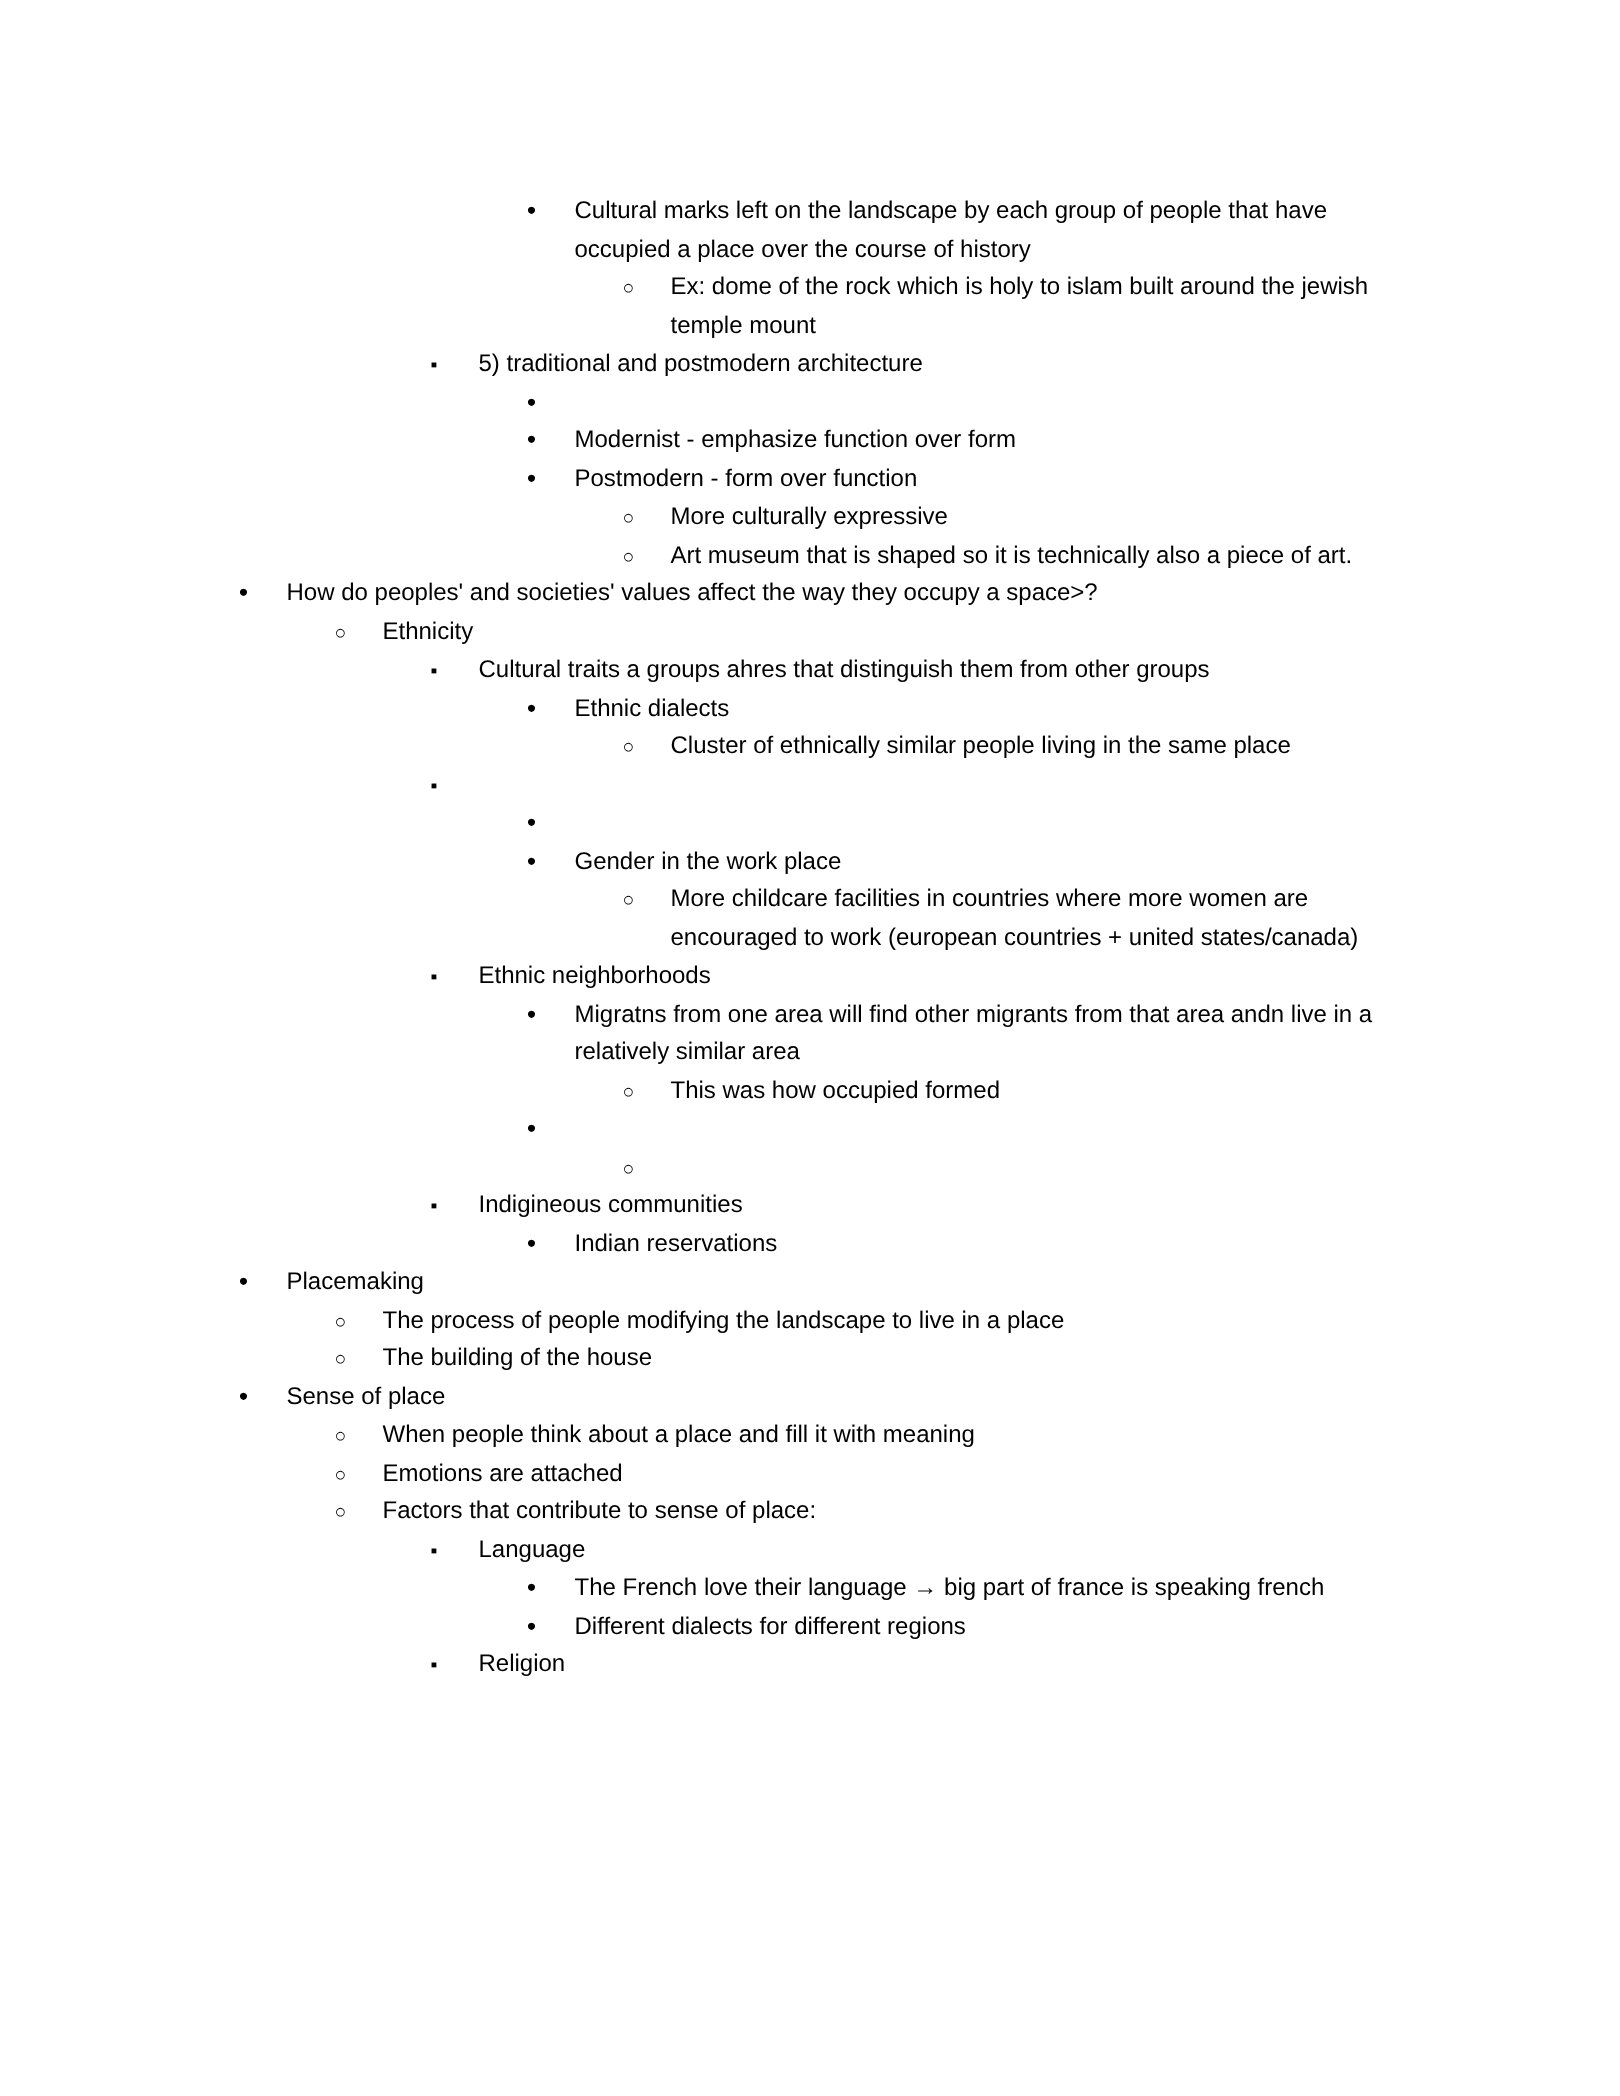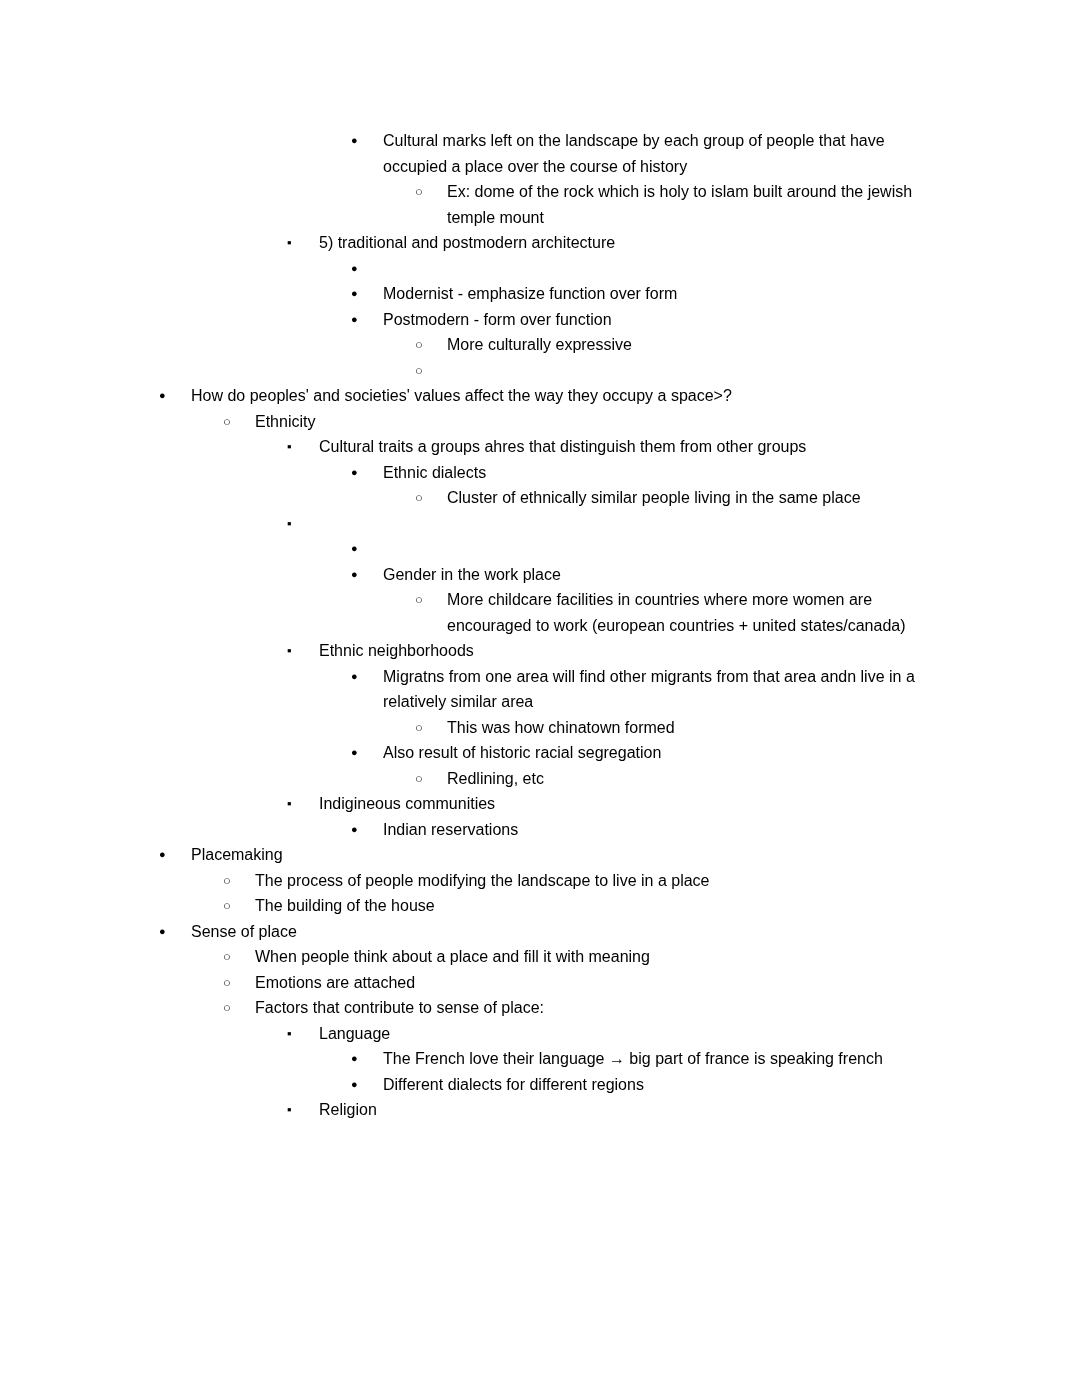--- a/index.html
+++ b/index.html
@@ -69,20 +69,21 @@
       <div class="item" style="padding-left: 224px;">
         <span class="bullet b-disc">●</span>
         <div class="text">Postmodern - form over function</div>
       </div>
       <div class="item" style="padding-left: 288px;">
         <span class="bullet b-circle">○</span>
         <div class="text">More culturally expressive</div>
       </div>
       <div class="item" style="padding-left: 288px;">
         <span class="bullet b-circle">○</span>
+        <div class="text">Art museum that is shaped so it is technically also a piece of art.</div>
       </div>
       <div class="item" style="padding-left: 32px;">
         <span class="bullet b-disc">●</span>
         <div class="text">How do peoples' and societies' values affect the way they occupy a space&gt;?</div>
       </div>
       <div class="item" style="padding-left: 96px;">
         <span class="bullet b-circle">○</span>
         <div class="text">Ethnicity</div>
       </div>
       <div class="item" style="padding-left: 160px;">
@@ -114,29 +115,27 @@
       <div class="item" style="padding-left: 160px;">
         <span class="bullet b-square">▪</span>
         <div class="text">Ethnic neighborhoods</div>
       </div>
       <div class="item" style="padding-left: 224px;">
         <span class="bullet b-disc">●</span>
         <div class="text">Migratns from one area will find other migrants from that area andn live in a relatively similar area</div>
       </div>
       <div class="item" style="padding-left: 288px;">
         <span class="bullet b-circle">○</span>
-        <div class="text">This was how chinatown formed</div>
+        <div class="text">This was how occupied formed</div>
       </div>
       <div class="item" style="padding-left: 224px;">
         <span class="bullet b-disc">●</span>
-        <div class="text">Also result of historic racial segregation</div>
       </div>
       <div class="item" style="padding-left: 288px;">
         <span class="bullet b-circle">○</span>
-        <div class="text">Redlining, etc</div>
       </div>
       <div class="item" style="padding-left: 160px;">
         <span class="bullet b-square">▪</span>
         <div class="text">Indigineous communities</div>
       </div>
       <div class="item" style="padding-left: 224px;">
         <span class="bullet b-disc">●</span>
         <div class="text">Indian reservations</div>
       </div>
       <div class="item" style="padding-left: 32px;">

